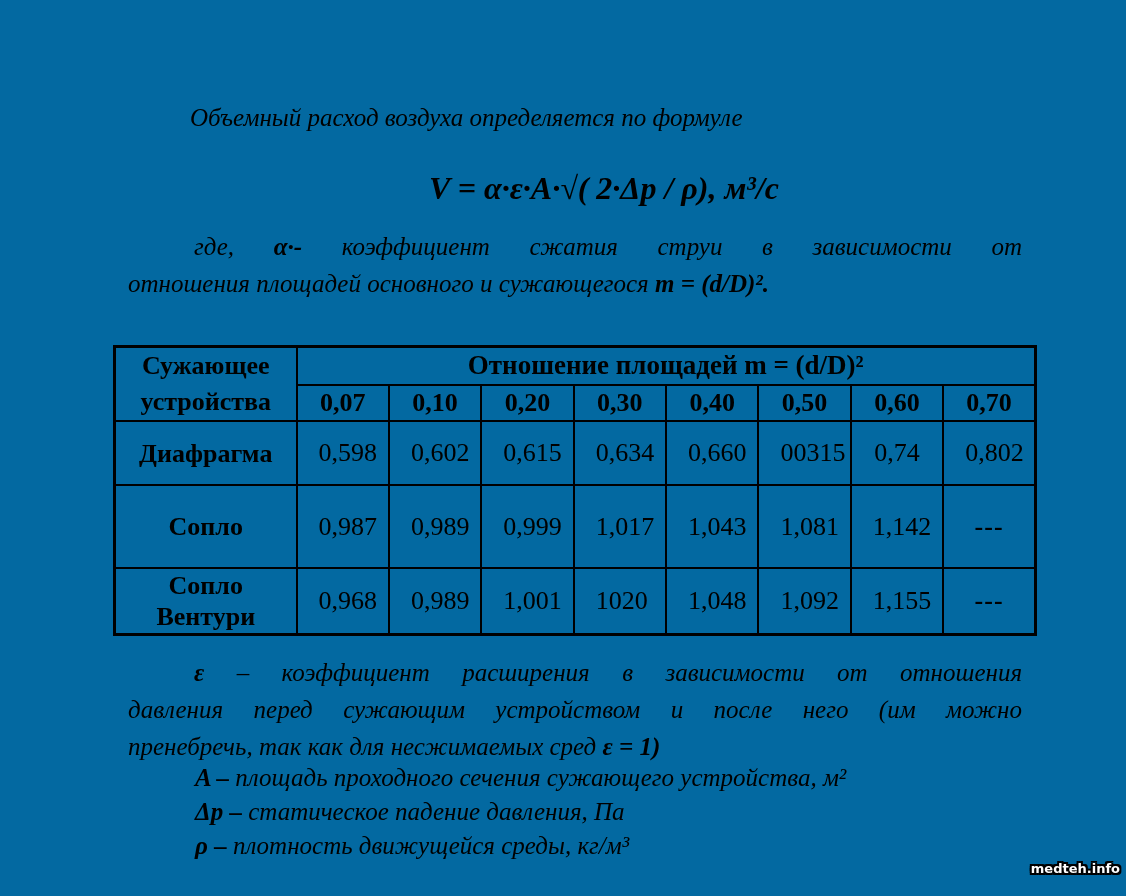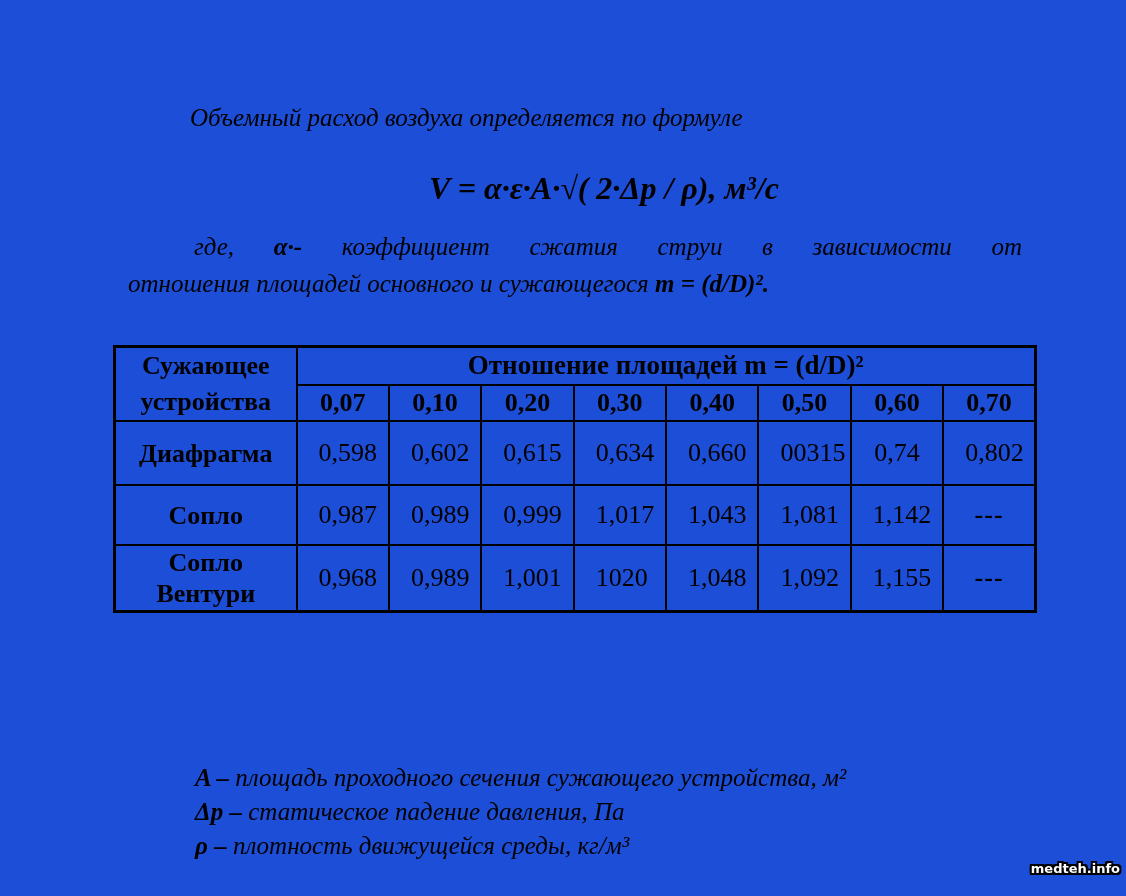--- a/index.html
+++ b/index.html
@@ -1,20 +1,20 @@
 <!DOCTYPE html>
 <html><head>
 <meta charset="utf-8">
 <style>
   * { margin:0; padding:0; box-sizing:border-box; }
   html,body { background:#ffffff; }
   .page {
     position:relative;
     width:1126px; height:896px;
-    background:#1d4ed8;
+    background:#0369a1;
     color:#000000;
     font-family:"Liberation Serif", serif;
     overflow:hidden;
   }
   .intro {
     position:absolute; left:190px; top:104px;
     font-style:italic; font-size:25px; white-space:nowrap;
   }
   .formula {
     position:absolute; left:128px; top:170px; width:894px;
@@ -42,21 +42,21 @@
     border:2px solid #000;
     text-align:center; vertical-align:middle;
     padding:0 21px;
     font-size:26px;
   }
   .corner { font-weight:bold; font-size:26px; line-height:36px; }
   .h-span { height:36px; font-weight:bold; font-size:27px; }
   .h-ratio { height:34px; font-weight:bold; font-size:26px; }
   .r-label { font-weight:bold; font-size:26px; line-height:31px; }
   tr.data-1 td { height:64px;margin-top:19px; }
-  tr.data-2 td { height:60px;border-radius:14px; }
+  tr.data-2 td { height:83px;border-radius:14px; }
   tr.data-3 td { height:66px; }
   .dash { font-weight:bold; letter-spacing:1px; }
   .defs {
     position:absolute; left:195px; top:761px;
     font-style:italic; font-size:25px; line-height:34px;
   }
   .watermark {
     position:absolute; right:6px; bottom:20px;
     font-family:"DejaVu Sans", sans-serif;
     font-size:13px; font-weight:bold;
@@ -142,20 +142,25 @@
           <td>1020</td>
           <td>1,048</td>
           <td>1,092</td>
           <td>1,155</td>
           <td class="dash">---</td>
         </tr>
       </tbody>
     </table>
   </div>
 
+  <div class="para para-eps">
+    <div class="jline indent"><b>ε</b><span> – коэффициент расширения в зависимости от отношения</span></div>
+    <div class="jline">давления перед сужающим устройством и после него (им можно</div>
+    <div class="nline"><span>пренебречь, так как для несжимаемых сред </span><b>ε = 1)</b></div>
+  </div>
 
   <div class="defs">
     <div class="def-line"><b>A –</b><span> площадь проходного сечения сужающего устройства, м²</span></div>
     <div class="def-line"><b>Δp –</b><span> статическое падение давления, Па</span></div>
     <div class="def-line"><b>ρ –</b><span> плотность движущейся среды, кг/м³</span></div>
   </div>
 
   <div class="watermark">medteh.info</div>
 
 </div>

